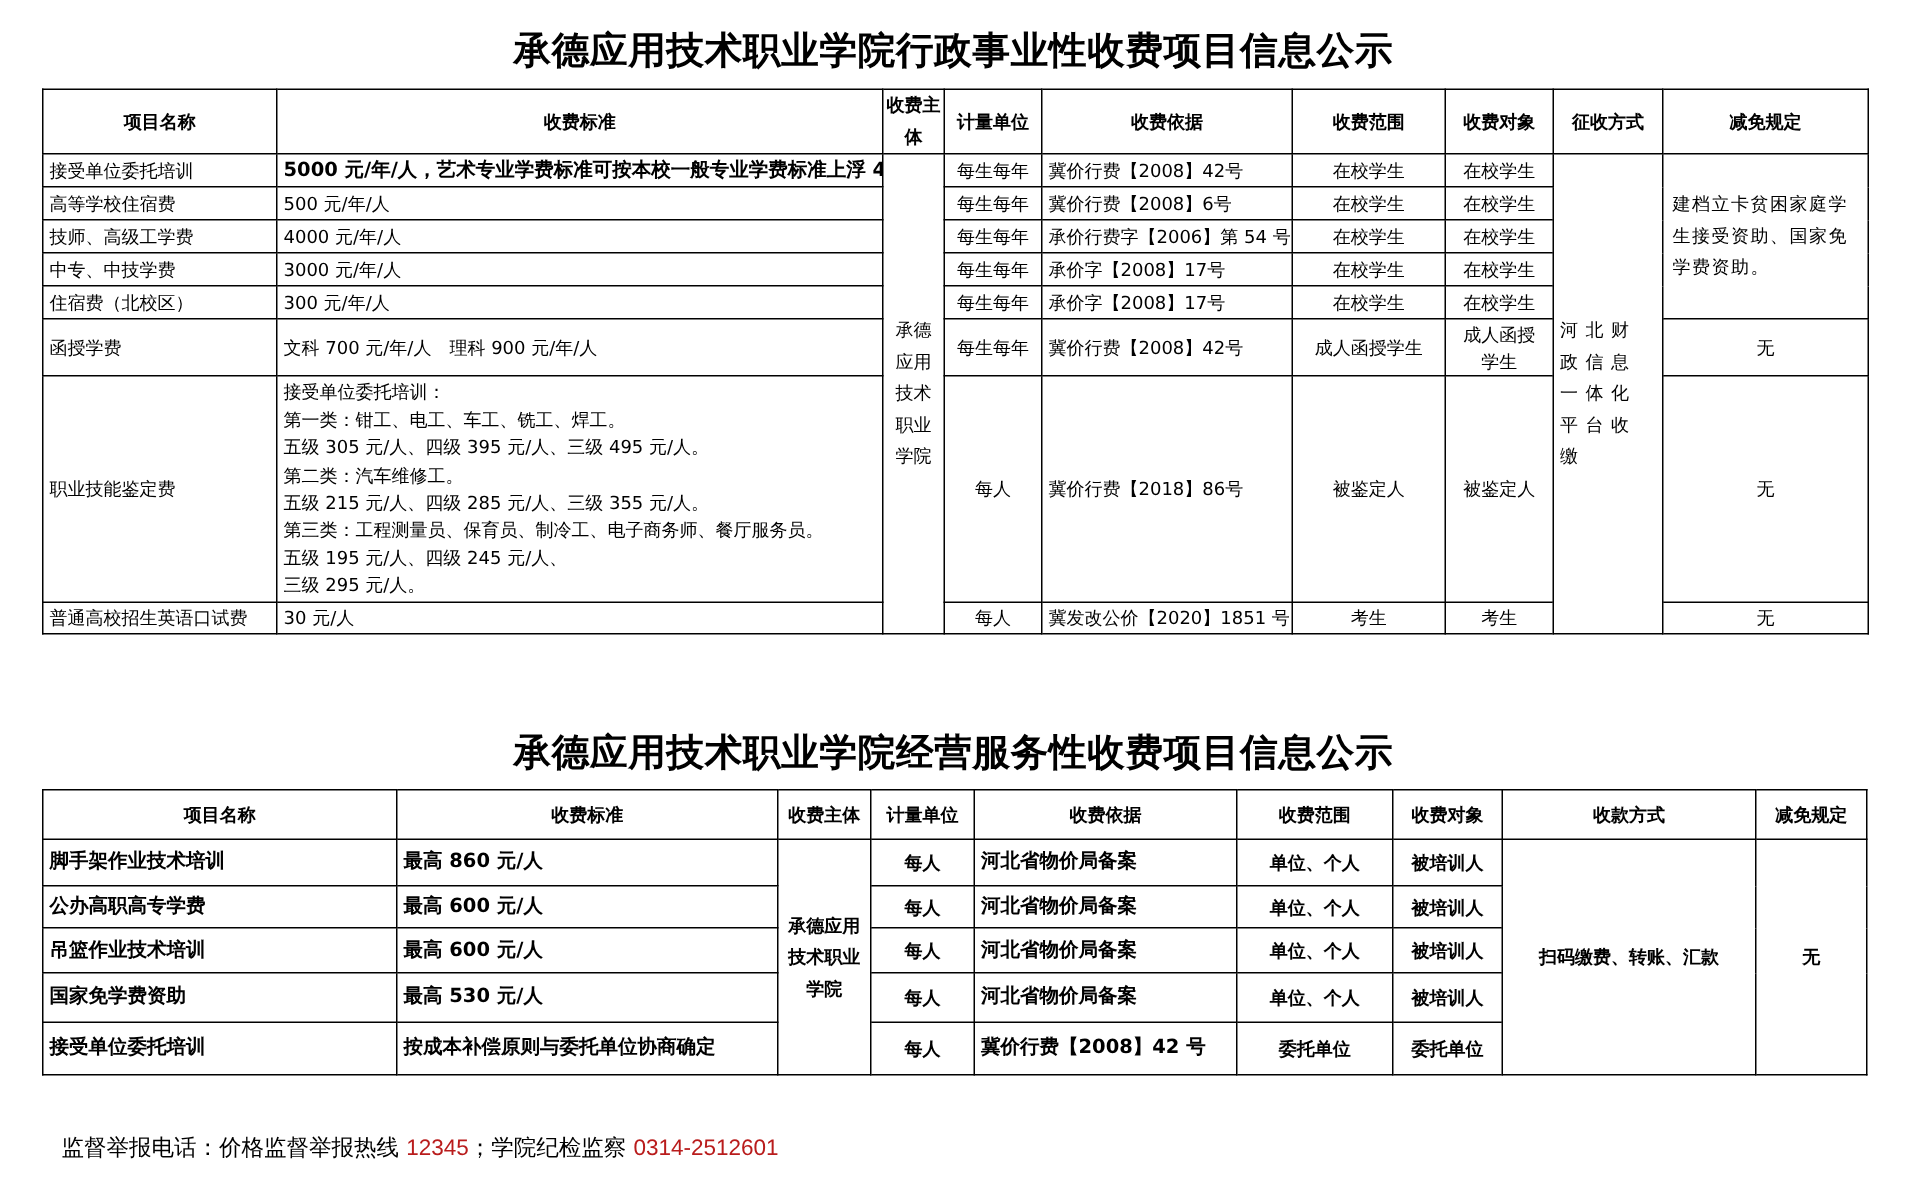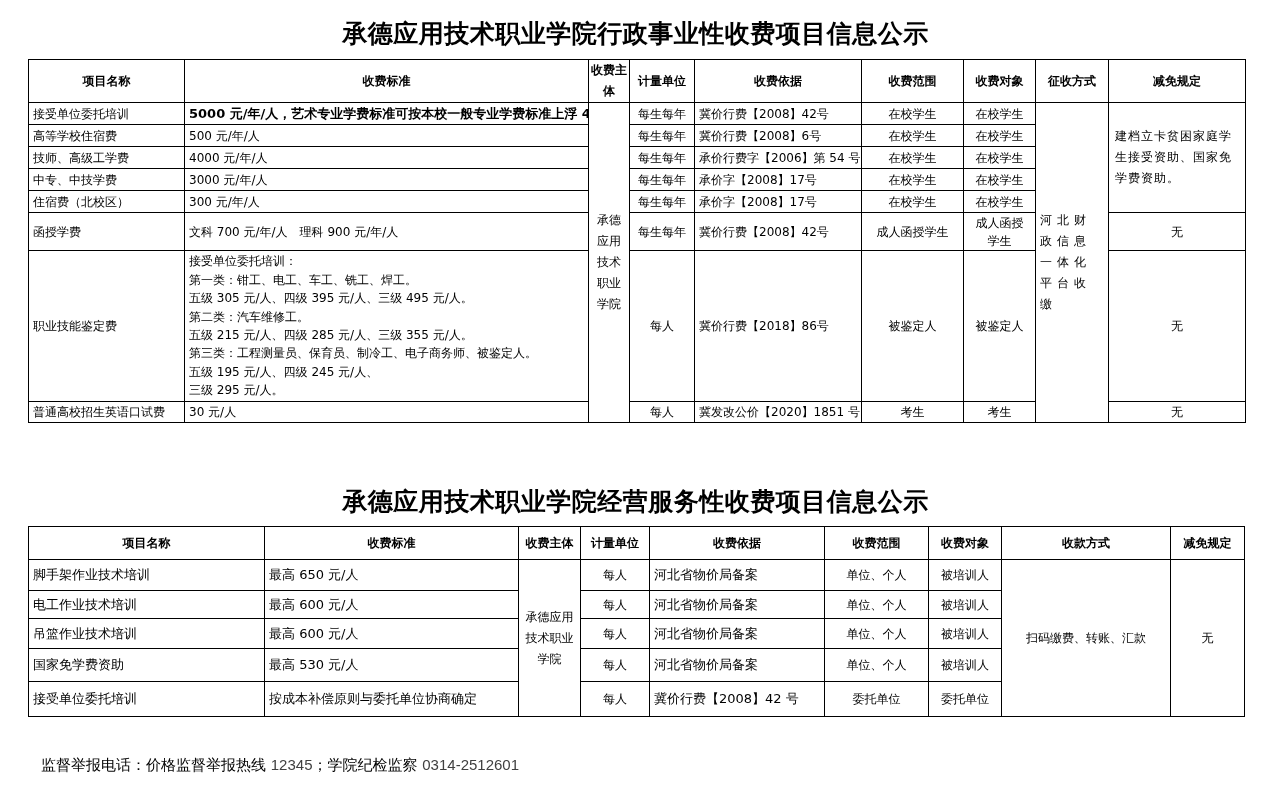--- a/index.html
+++ b/index.html
@@ -22,30 +22,30 @@
   }
   td, th {
     border: 1.5px solid #000; padding: 0 4px; overflow: hidden;
     vertical-align: middle; line-height: 18px;
   }
   th { font-weight: bold; text-align: center; font-size: 12px; }
   .c { text-align: center; }
   .l { text-align: left; }
   #t1 { left: 28px; top: 59px; width: 1217px; }
   #t2 { left: 28px; top: 526px; width: 1216px; font-size: 13px; }
-  #t2 td { line-height: 20px; }
+  #t2 td { line-height: 20px; font-weight: bold; }
   .multi { line-height: 18.4px; padding-top: 1px; padding-bottom: 1px; }
   .vert { line-height: 21px; padding: 0 6px; }
   .spread { letter-spacing: 5px; text-align: left; line-height: 21px; }
   .wrapnote { text-align: left; letter-spacing: 1px; line-height: 21px; padding: 0 6px; }
   .footer {
     position: absolute; left: 41px; top: 754px;
     font-size: 15px; line-height: 22px;
   }
-  .footer .num { font-family: "Liberation Sans", sans-serif; color: #404040; }
+  .footer .num { font-family: "Liberation Sans", sans-serif; color: #b91c1c; }
 </style>
 </head>
 <body>
 
 <div id="title1" class="title">承德应用技术职业学院行政事业性收费项目信息公示</div>
 
 <table id="t1">
   <colgroup>
     <col style="width:156px">
       <col style="width:404px">
@@ -122,21 +122,21 @@
     <td class="c">无</td>
   </tr>
   <tr style="height:151px">
     <td class="l">职业技能鉴定费</td>
     <td class="l multi">
       <div>接受单位委托培训：</div>
       <div>第一类：钳工、电工、车工、铣工、焊工。</div>
       <div>五级 305 元/人、四级 395 元/人、三级 495 元/人。</div>
       <div>第二类：汽车维修工。</div>
       <div>五级 215 元/人、四级 285 元/人、三级 355 元/人。</div>
-      <div>第三类：工程测量员、保育员、制冷工、电子商务师、被鉴定人。</div>
+      <div>第三类：工程测量员、保育员、制冷工、电子商务师、餐厅服务员。</div>
       <div>五级 195 元/人、四级 245 元/人、</div>
       <div>三级 295 元/人。</div>
     </td>
     <td class="c">每人</td>
     <td class="l">冀价行费【2018】86号</td>
     <td class="c">被鉴定人</td>
     <td class="c">被鉴定人</td>
     <td class="c">无</td>
   </tr>
   <tr style="height:21px">
@@ -172,31 +172,31 @@
     <th style="padding:0;">收费主体</th>
     <th style="padding:0;">计量单位</th>
     <th>收费依据</th>
     <th>收费范围</th>
     <th>收费对象</th>
     <th>收款方式</th>
     <th style="padding:0;">减免规定</th>
   </tr>
   <tr style="height:31px">
     <td class="l">脚手架作业技术培训</td>
-    <td class="l">最高 650 元/人</td>
+    <td class="l">最高 860 元/人</td>
     <td rowspan="5" class="c" style="font-size:12px;padding:0 6px;line-height:21px;">承德应用技术职业学院</td>
     <td class="c" style="font-size:12px;">每人</td>
     <td class="l">河北省物价局备案</td>
     <td class="c" style="font-size:12px;">单位、个人</td>
     <td class="c" style="font-size:12px;">被培训人</td>
     <td rowspan="5" class="c" style="font-size:12px;">扫码缴费、转账、汇款</td>
     <td rowspan="5" class="c" style="font-size:12px;">无</td>
   </tr>
   <tr style="height:28px">
-    <td class="l">电工作业技术培训</td>
+    <td class="l">公办高职高专学费</td>
     <td class="l">最高 600 元/人</td>
     <td class="c" style="font-size:12px;">每人</td>
     <td class="l">河北省物价局备案</td>
     <td class="c" style="font-size:12px;">单位、个人</td>
     <td class="c" style="font-size:12px;">被培训人</td>
   </tr>
   <tr style="height:30px">
     <td class="l">吊篮作业技术培训</td>
     <td class="l">最高 600 元/人</td>
     <td class="c" style="font-size:12px;">每人</td>

